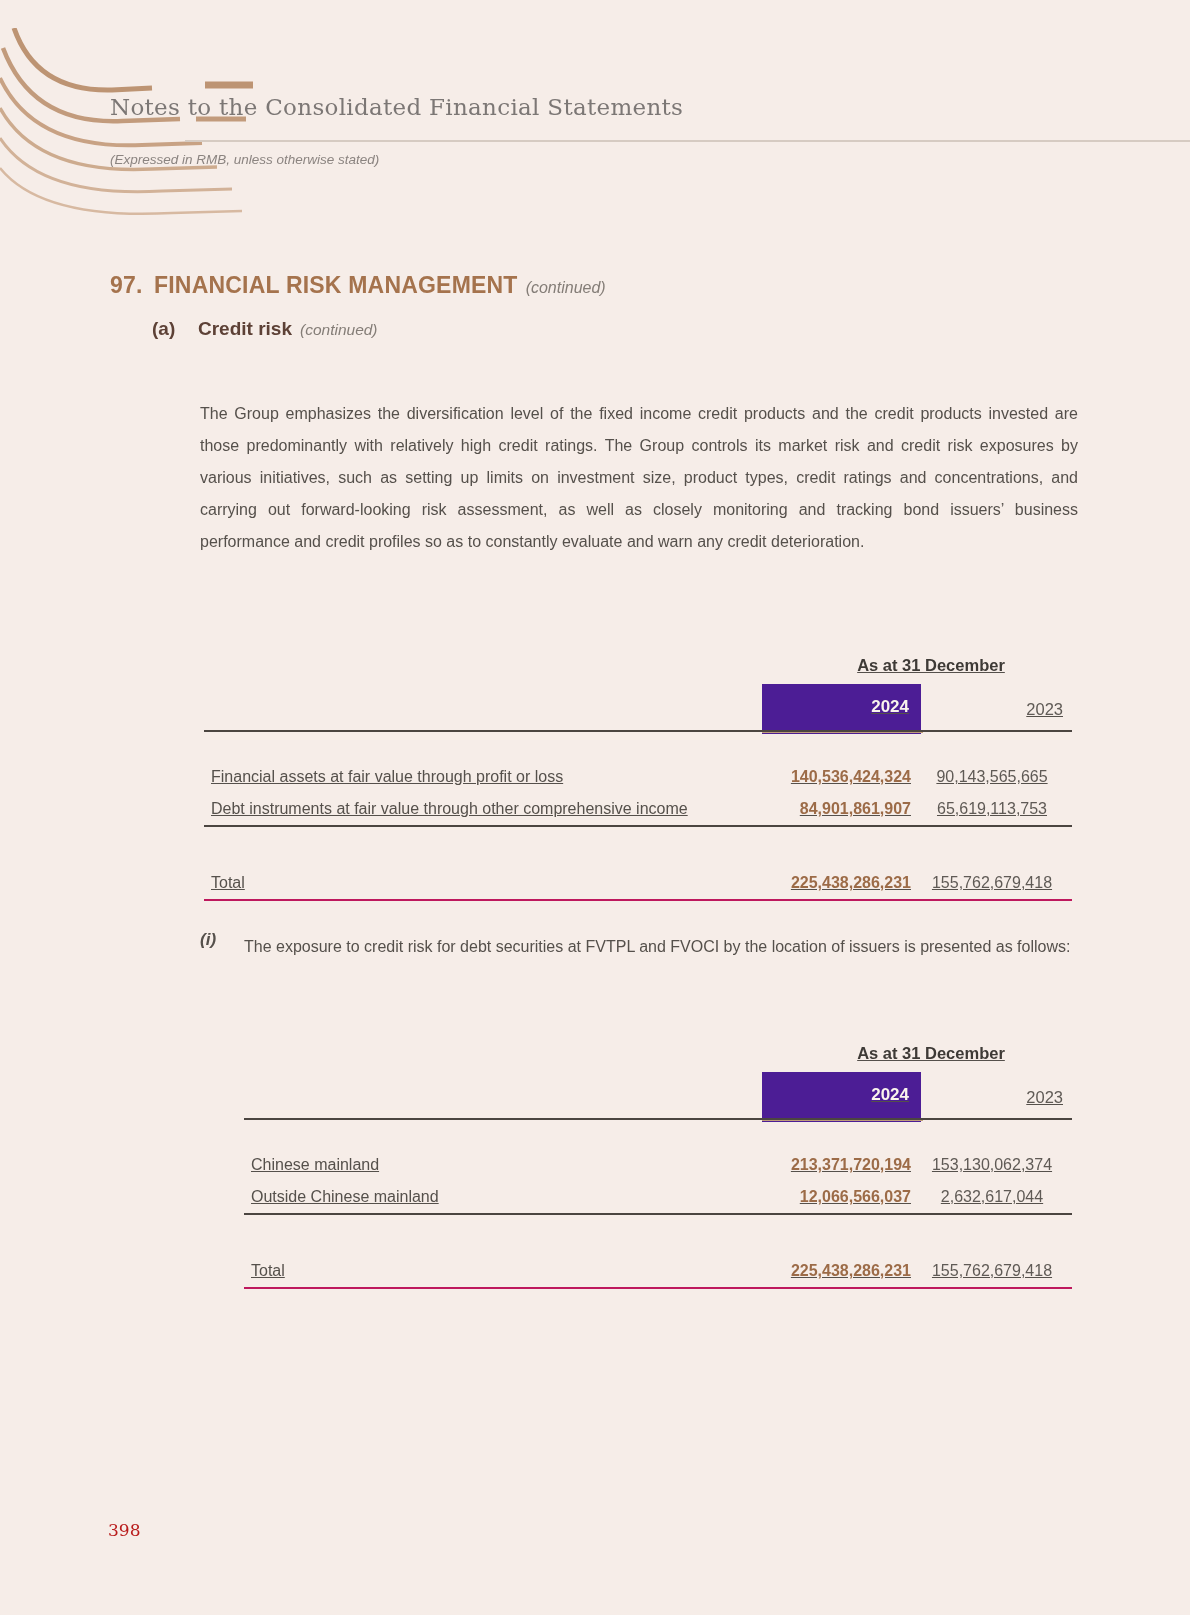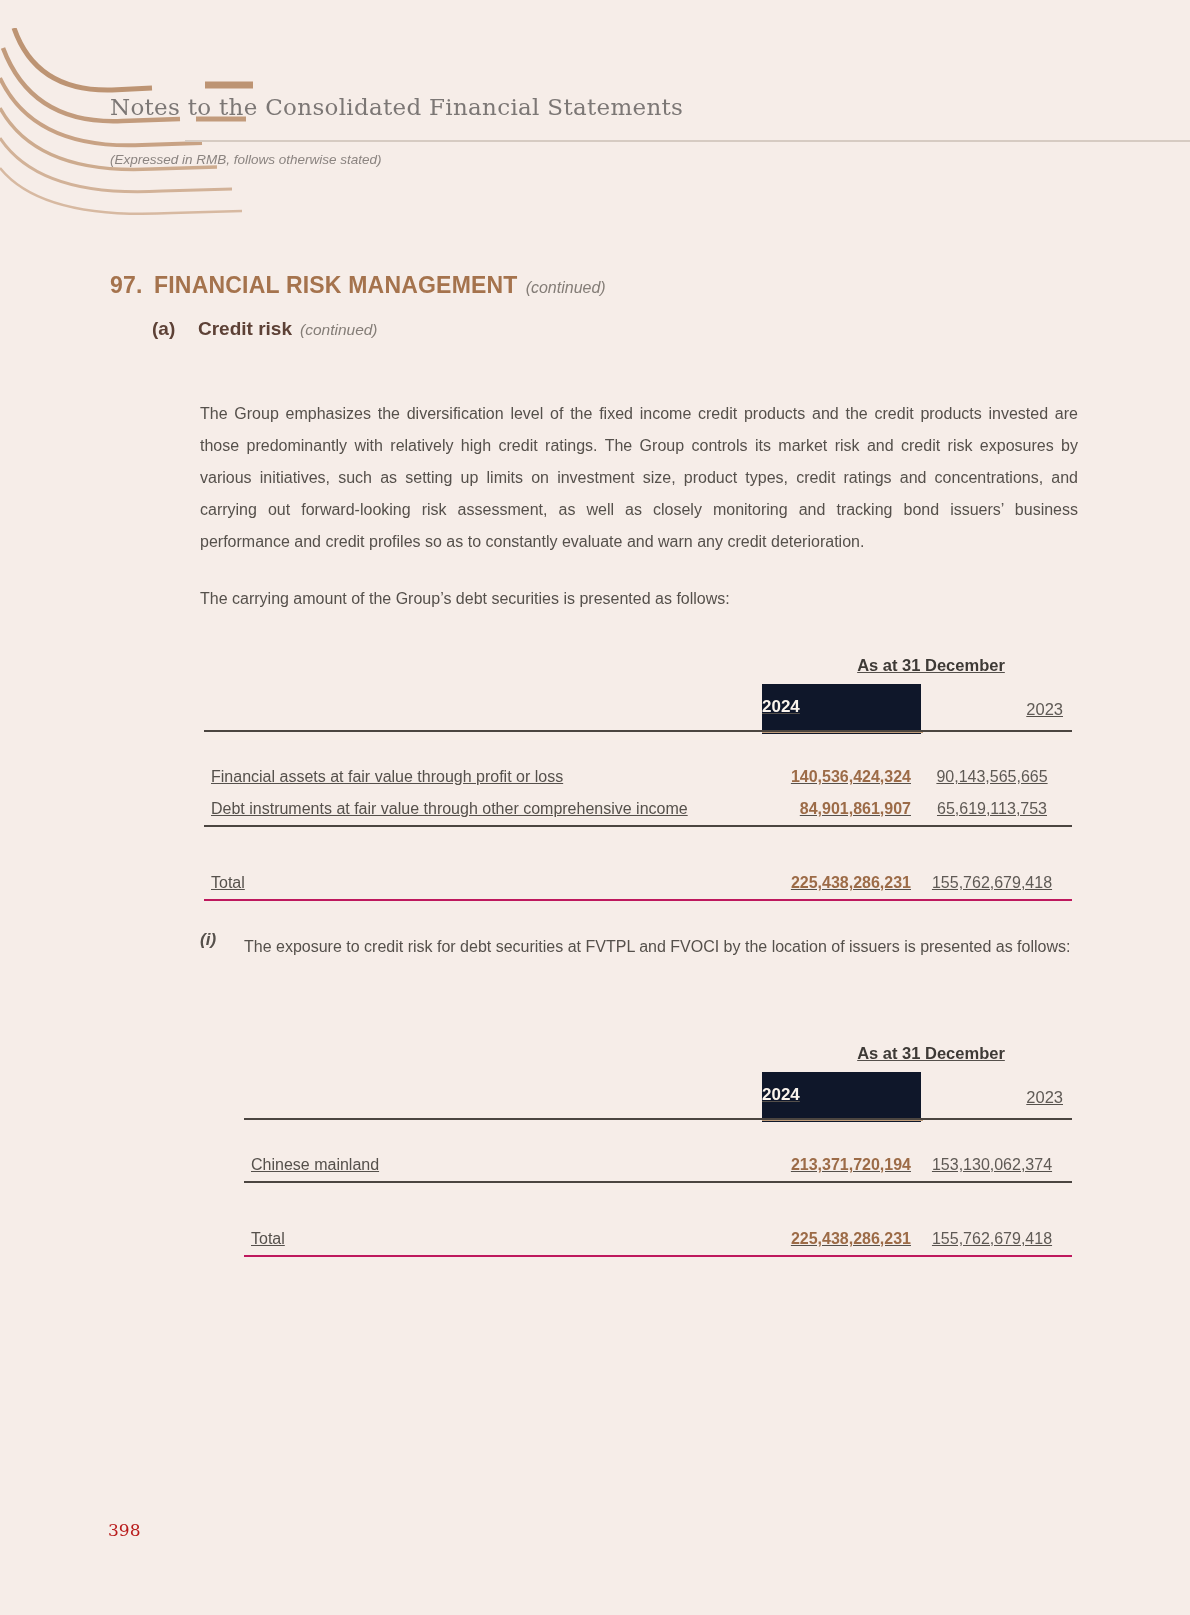--- a/index.html
+++ b/index.html
@@ -60,22 +60,22 @@
   .period-head{
     height:28px;font-size:16.5px;font-weight:bold;color:#3e3a36;
     text-align:center;transform:translateX(14px);
   }
   .t1 .period-head{margin-left:558px;width:310px;}
   .t2 .period-head{margin-left:518px;width:310px;}
   .year-row{display:grid;height:46px;}
   .t1 .year-row{grid-template-columns:1fr 159px 151px;}
   .t2 .year-row{grid-template-columns:1fr 159px 151px;}
   .cell-2024h{
-    background:#0f172a;color:#faf4ed;font-size:17px;font-weight:bold;
-    text-align:left;line-height:46px;padding-right:12px;
+    background:#4c1d95;color:#faf4ed;font-size:17px;font-weight:bold;
+    text-align:right;line-height:46px;padding-right:12px;
   }
   .cell-2023h{
     color:#5f5a55;font-size:16.5px;text-align:right;line-height:50px;padding-right:9px;
   }
   .t-body{position:relative;border-top:2px solid #4b4540;border-bottom:2px solid #be185d;}
   .col-box{
     position:absolute;z-index:0;width:159px;top:0;bottom:-5px;
     border:1px solid #bf9c7a;border-top:none;background:rgba(255,255,255,0.28);
   }
   .t1 .col-box{left:558px;}
@@ -107,34 +107,33 @@
     <path d="M 3 20 Q 32 97 122 93 L 180 91" fill="none" stroke="#c29b7c" stroke-width="4.5"></path>
     <path d="M 196 91 L 246 91" fill="none" stroke="#c29b7c" stroke-width="5"></path>
     <path d="M 0 50 Q 34 122 142 117 L 202 115" fill="none" stroke="#c8a284" stroke-width="4"></path>
     <path d="M 0 80 Q 37 147 152 141 L 217 139" fill="none" stroke="#cdab8e" stroke-width="3.5"></path>
     <path d="M 0 110 Q 40 170 162 163 L 232 161" fill="none" stroke="#d2b298" stroke-width="3"></path>
     <path d="M 0 140 Q 42 192 172 185 L 242 183" fill="none" stroke="#d7b9a1" stroke-width="2.5"></path>
   </svg>
 
   <div class="header-rule"></div>
   <div class="doc-title">Notes to the Consolidated Financial Statements</div>
-  <div class="doc-subtitle">(Expressed in RMB, follows otherwise stated)</div>
+  <div class="doc-subtitle">(Expressed in RMB, unless otherwise stated)</div>
 
   <div class="sec-head">
     <span class="sec-num">97.</span><span class="sec-title">FINANCIAL RISK MANAGEMENT</span><span class="continued">(continued)</span>
   </div>
 
   <div class="sub-head">
     <span class="sub-label">(a)</span><span class="sub-title">Credit risk</span><span class="continued">(continued)</span>
   </div>
 
 
   <div class="body-par">The Group emphasizes the diversification level of the fixed income credit products and the credit products invested are those predominantly with relatively high credit ratings. The Group controls its market risk and credit risk exposures by various initiatives, such as setting up limits on investment size, product types, credit ratings and concentrations, and carrying out forward-looking risk assessment, as well as closely monitoring and tracking bond issuers’ business performance and credit profiles so as to constantly evaluate and warn any credit deterioration.</div>
 
-  <div class="lead-in">The carrying amount of the Group’s debt securities is presented as follows:</div>
 
   <div class="fin-table t1">
     <div class="period-head">As at 31 December</div>
     <div class="year-row">
       <div></div>
       <div class="cell-2024h">2024</div>
       <div class="cell-2023h">2023</div>
     </div>
     <div class="t-body">
       <div class="col-box"></div>
@@ -172,20 +171,25 @@
       <div class="cell-2023h">2023</div>
     </div>
     <div class="t-body">
       <div class="col-box"></div>
       <div class="gap-a"></div>
       <div class="data-row">
         <div class="row-label">Chinese mainland</div>
         <div class="val-2024">213,371,720,194</div>
         <div class="val-2023">153,130,062,374</div>
       </div>
+      <div class="data-row">
+        <div class="row-label">Outside Chinese mainland</div>
+        <div class="val-2024">12,066,566,037</div>
+        <div class="val-2023">2,632,617,044</div>
+      </div>
       <div class="mid-rule"></div>
       <div class="gap-b"></div>
       <div class="data-row">
         <div class="row-label">Total</div>
         <div class="val-2024">225,438,286,231</div>
         <div class="val-2023">155,762,679,418</div>
       </div>
     </div>
   </div>
 

